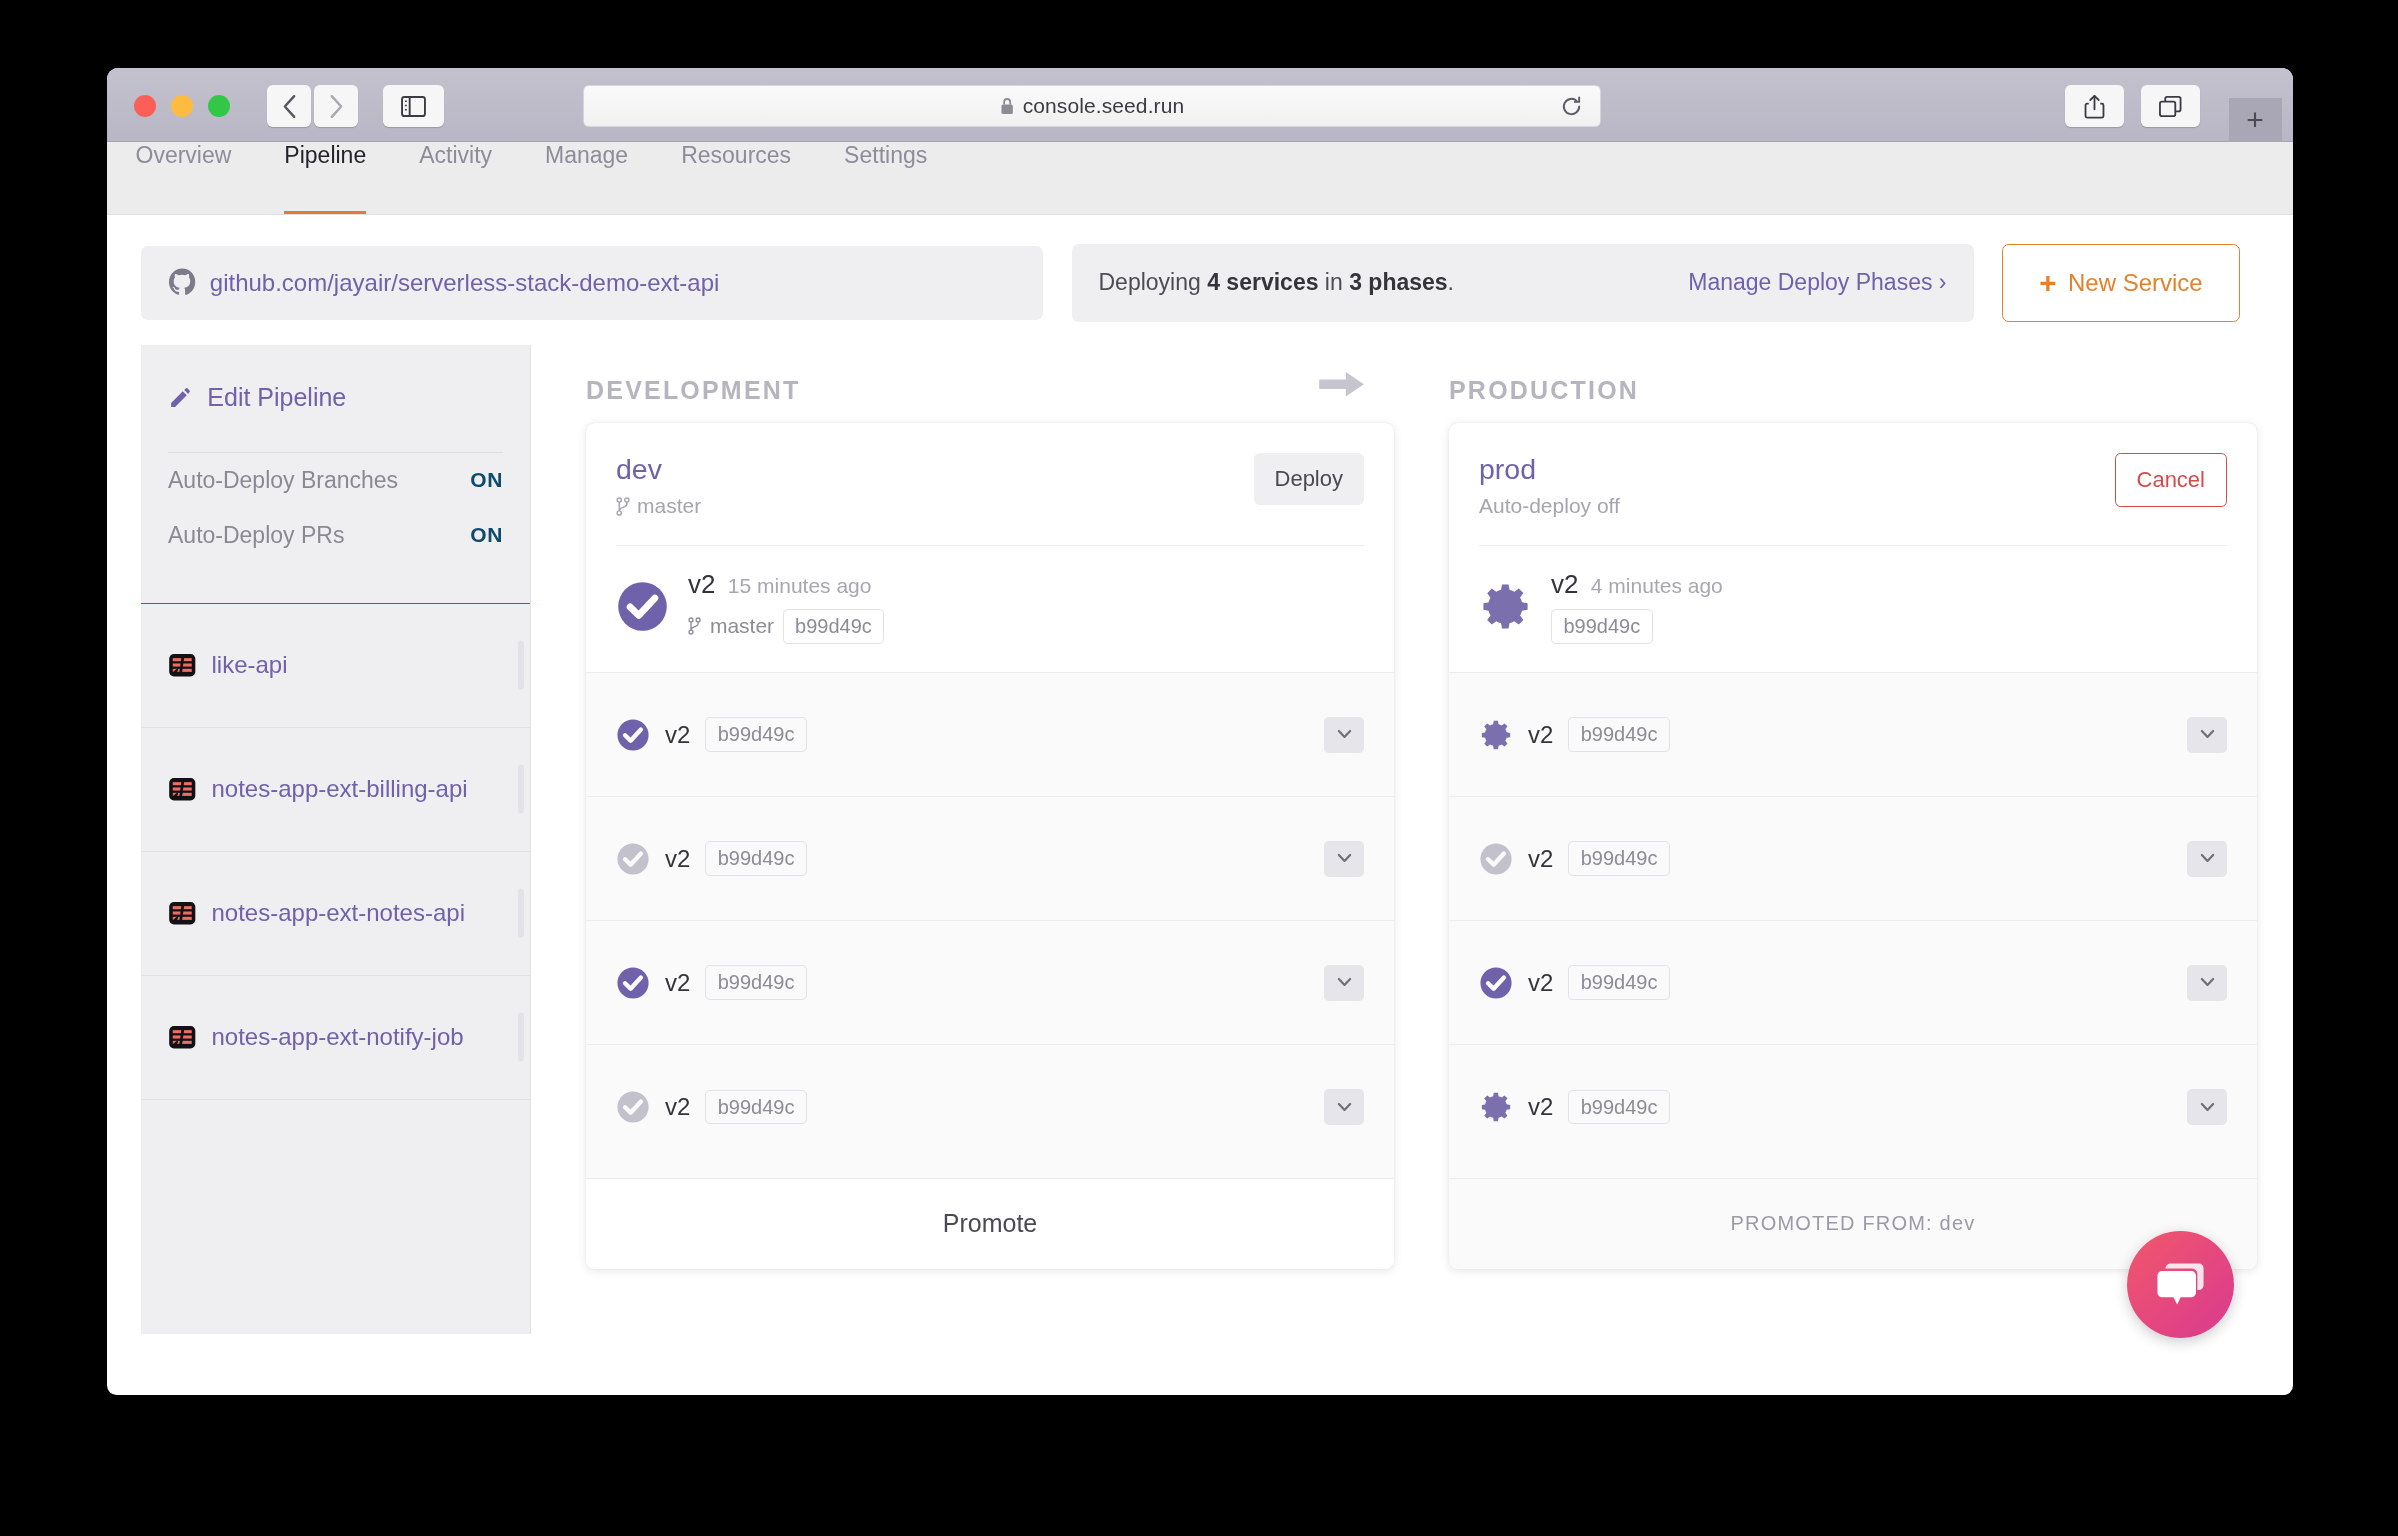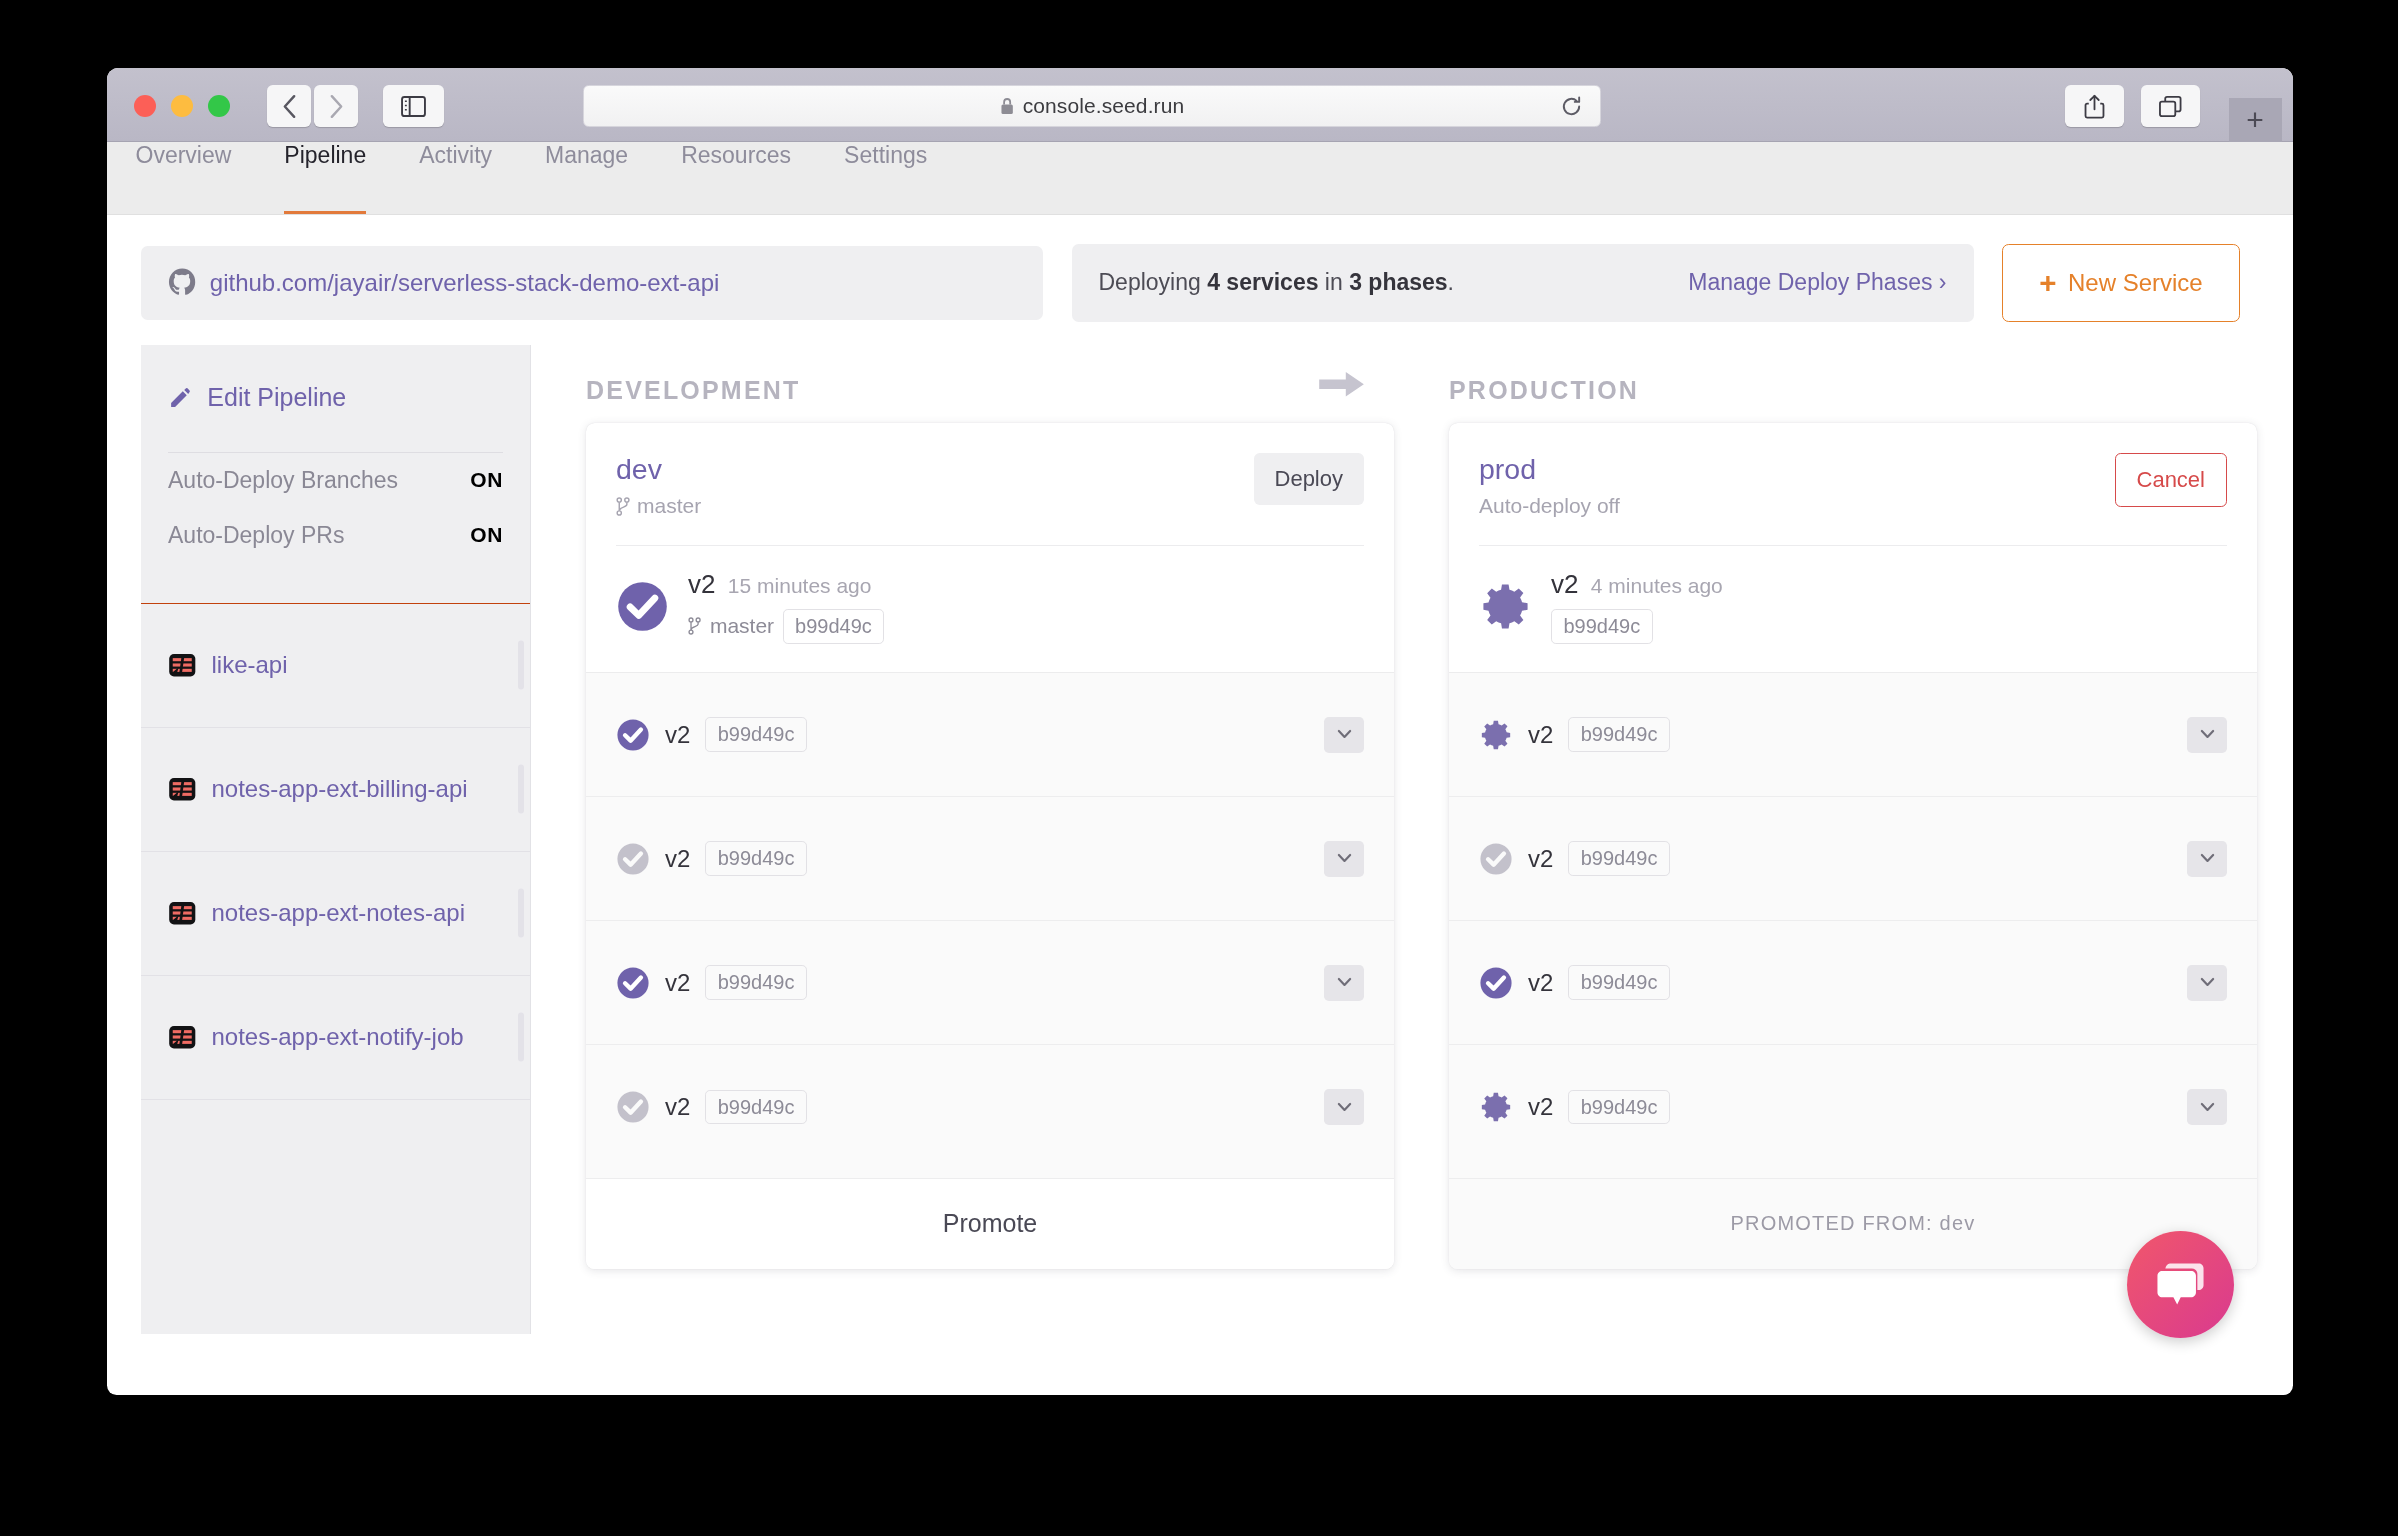--- a/index.html
+++ b/index.html
@@ -159,21 +159,21 @@
     margin: 40px 27px 0 27px;
     border-top: 1px solid #dedde2;
   }
   .toggle-row {
     display: flex; align-items: center;
     padding: 0 27px; height: 55px;
     font-size: 23px; color: #8a8895;
   }
   .toggle-row:first-of-type { margin-top: 28.5px; }
   .toggle-row .state {
-    margin-left: auto; color: #000000; font-size: 21px; font-weight: bold;
+    margin-left: auto; color: #0c4a6e; font-size: 21px; font-weight: bold;
     letter-spacing: 0.6px;
   }
   #services-list { margin-top: 40px; border-top: 1px solid #c2410c; }
   .service-item {
     height: 124px;
     display: flex; align-items: center; gap: 15px;
     padding-left: 27px;
     border-bottom: 1px solid #e2e1e6;
     position: relative;
   }

